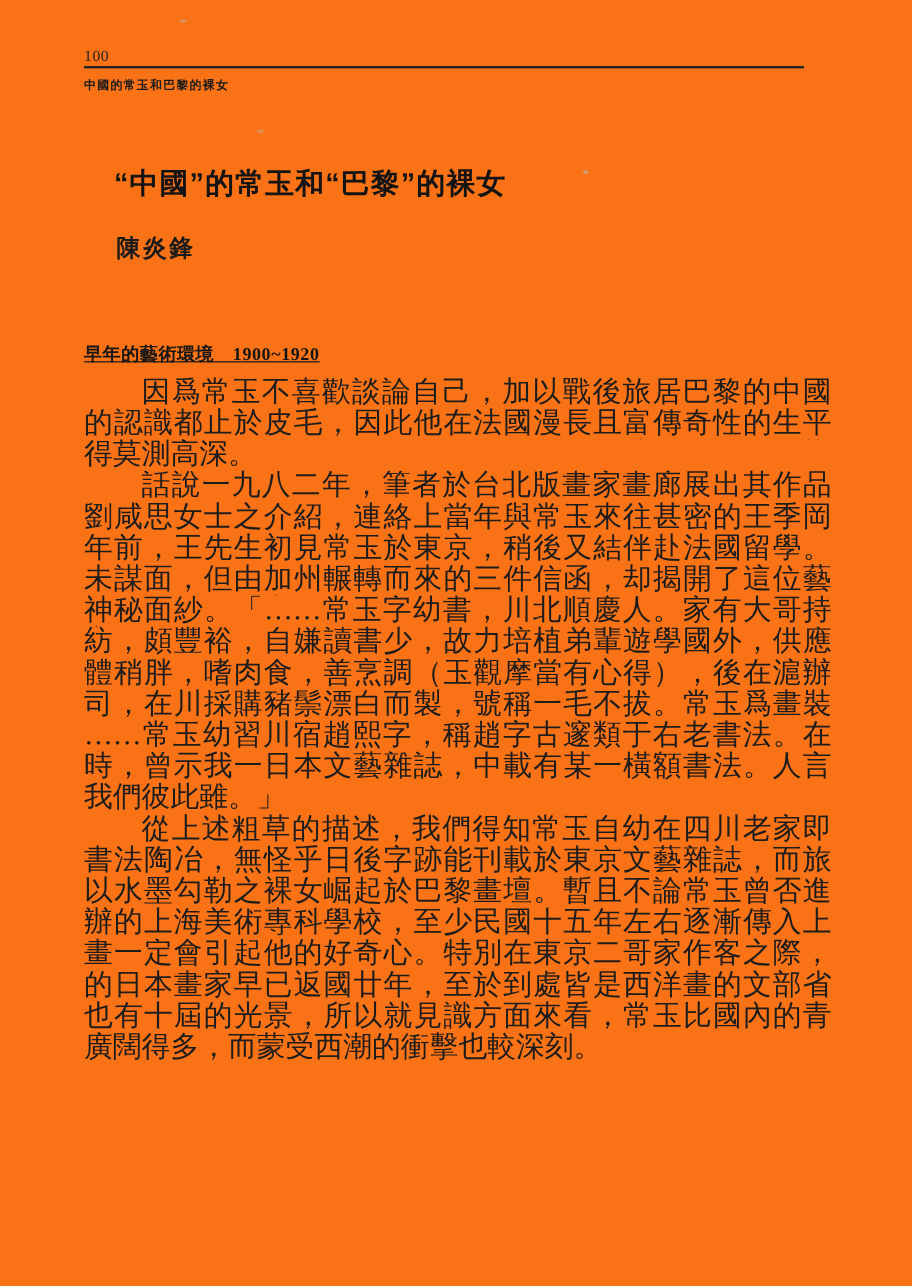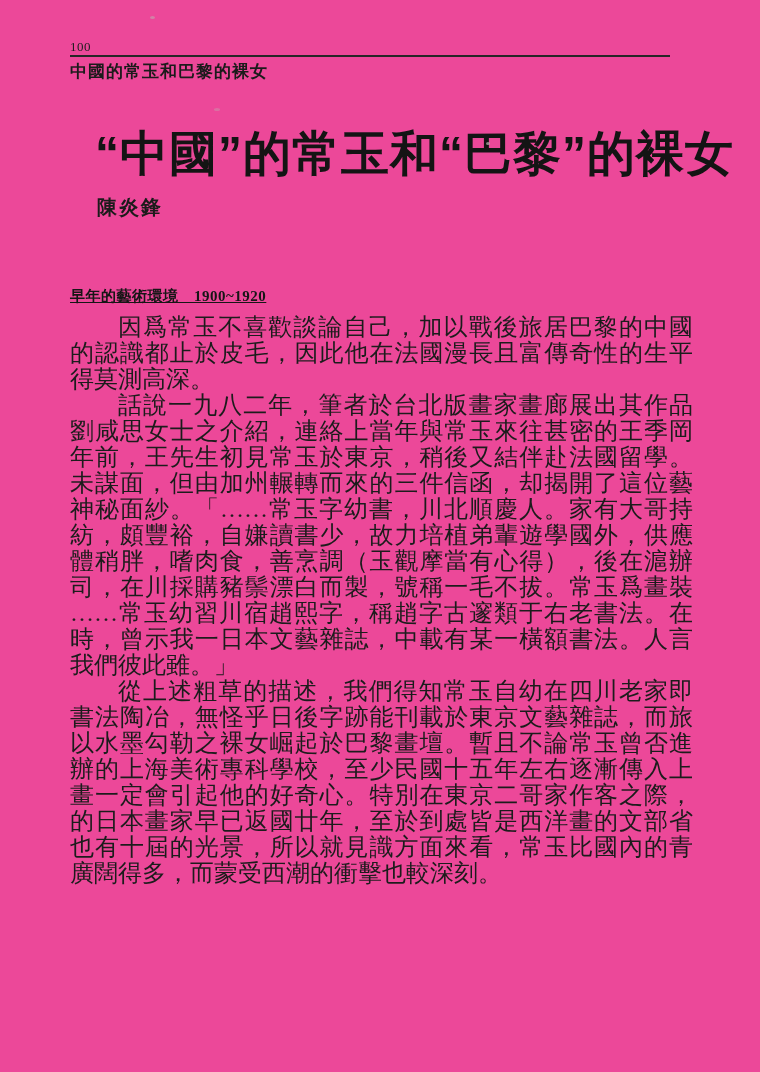--- a/index.html
+++ b/index.html
@@ -1,21 +1,21 @@
 <!DOCTYPE html>
 <html><head>
 <meta charset="utf-8">
 <style>
   html, body { margin: 0; padding: 0; background: #e9e9e7; }
   .page {
     position: relative;
     width: 760px;
     height: 1072px;
     margin: 0 auto;
-    background: #ec4899;
+    background: #f97316;
     overflow: hidden;
     color: #1a1a1a;
     font-family: "Liberation Serif", "DejaVu Serif", serif;
   }
   .content {
     padding: 40px 67px 0 70px;
   }
   
   .page-header {
     width: 600px;
@@ -25,31 +25,31 @@
   .page-number {
     font-size: 13px;
     line-height: 14px;
     letter-spacing: 0.5px;
     color: #1e1e1e;
   }
   .running-header {
     margin-top: 7px;
     font-family: "Liberation Sans", "DejaVu Sans", sans-serif;
     font-weight: bold;
-    font-size: 17px;
+    font-size: 10px;
     line-height: 15px;
     letter-spacing: 1px;
     color: #1b1b1b;
   }
   .article-title {
     margin-top: 55px;
     margin-left: 25px;
     font-family: "Liberation Sans", "DejaVu Sans", sans-serif;
     font-weight: bold;
-    font-size: 48px;
+    font-size: 24px;
     line-height: 40px;
     letter-spacing: 1px;
     color: #141414;
     white-space: nowrap;
   }
   .author {
     margin-top: 25px;
     margin-left: 27px;
     font-family: "Liberation Sans", "DejaVu Sans", sans-serif;
     font-weight: bold;

